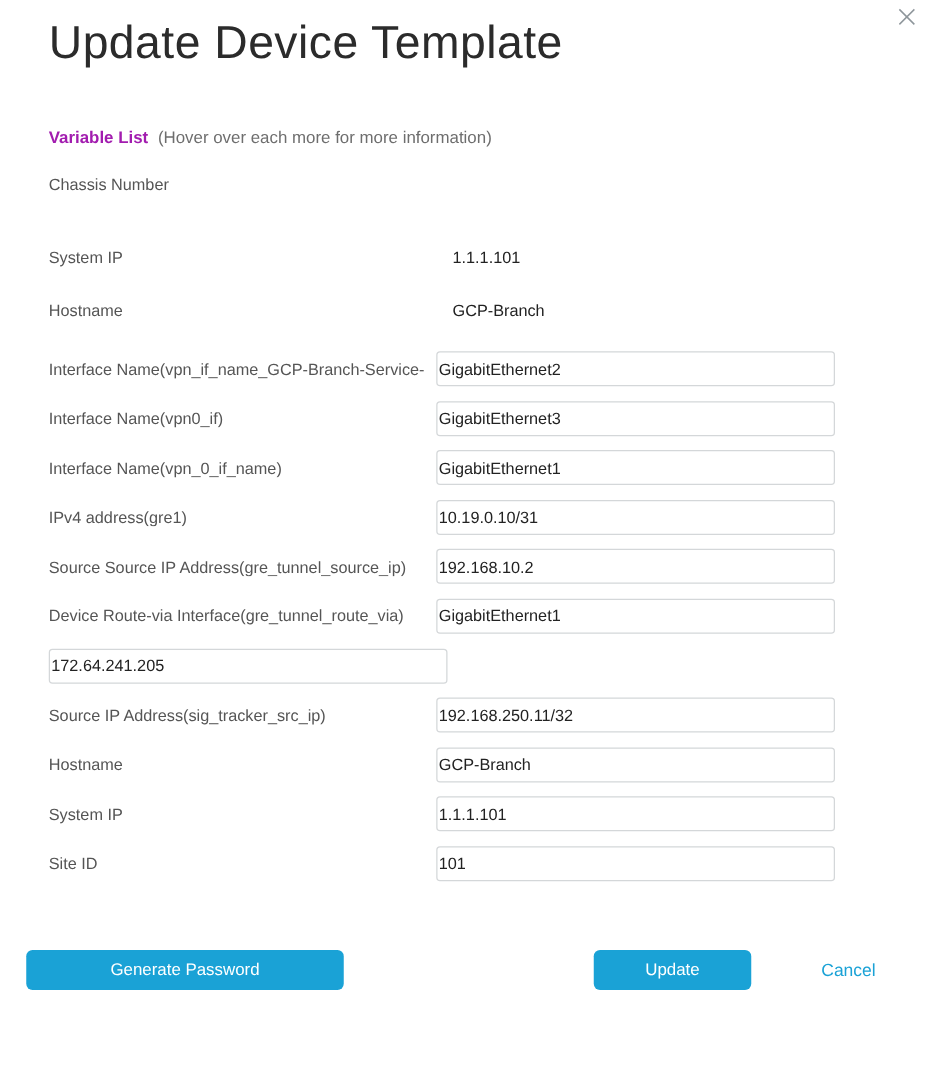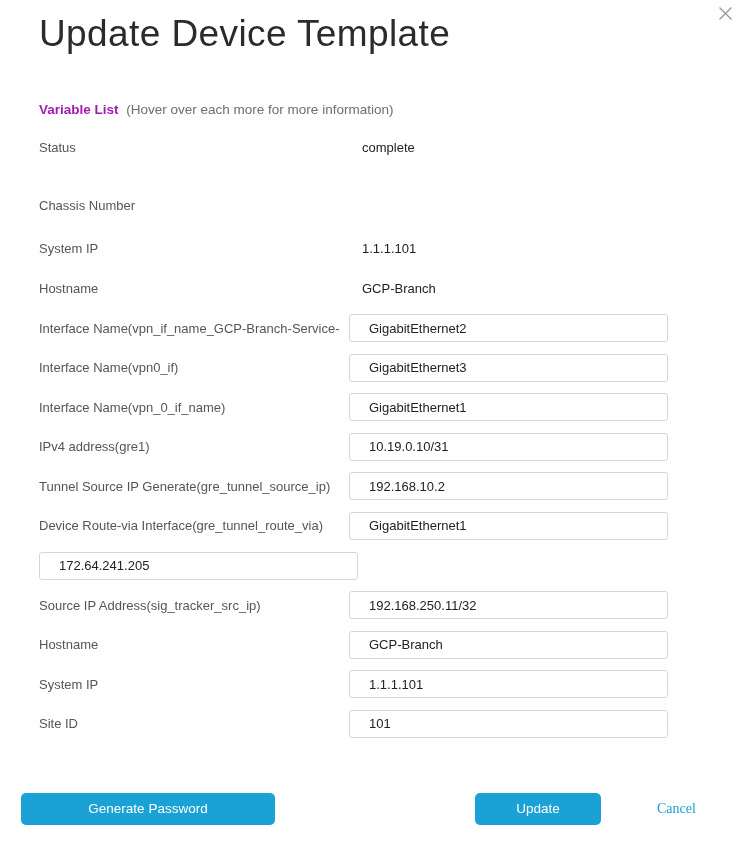--- a/index.html
+++ b/index.html
@@ -104,21 +104,21 @@
     font-size: 13px;
     color: #555;
     white-space: nowrap;
     overflow: hidden;
   }
   .field-input {
     width: 319px;
     height: 28px;
     border: 1px solid #d4d7d9;
     border-radius: 3px;
-    padding: 0 19px;
+    padding: 0 1px;
     font-family: "Liberation Sans", sans-serif;
     font-size: 13px;
     color: #222;
     background: #fff;
     outline: none;
   }
 
   
   .footer {
     display: flex;
@@ -136,21 +136,21 @@
     cursor: pointer;
   }
   .btn-generate { width: 254px; }
   .btn-update  { width: 126px; margin-left: 200px; }
   .link-cancel {
     margin-left: 56px;
     background: none;
     border: none;
     padding: 0;
     color: var(--link);
-    font-family: Liberation Serif, serif;
+    font-family: Liberation Sans, sans-serif;
     font-size: 14px;
     cursor: pointer;
   }
 </style>
 </head>
 <body>
 
 <div class="dialog">
 
   <button class="close-btn" aria-label="Close">
@@ -163,24 +163,20 @@
   </button>
 
   <h1 class="dialog-title">Update Device Template</h1>
 
   <div class="section-header">
     <span class="section-heading">Variable List</span>
     <span class="section-hint">(Hover over each more for more information)</span>
   </div>
 
   <div class="static-rows">
-  <div class="static-row">
-    <span class="row-label">Status</span>
-    <span class="row-value">complete</span>
-  </div>
 
   <div class="static-row">
     <span class="row-label">Chassis Number</span>
     <span class="row-value"></span>
   </div>
 
   <div class="static-row">
     <span class="row-label">System IP</span>
     <span class="row-value">1.1.1.101</span>
   </div>
@@ -206,21 +202,21 @@
     <span class="row-label">Interface Name(vpn_0_if_name)</span>
     <input class="field-input" type="text" value="GigabitEthernet1" style="">
   </div>
 
   <div class="input-row">
     <span class="row-label">IPv4 address(gre1)</span>
     <input class="field-input" type="text" value="10.19.0.10/31" style="">
   </div>
 
   <div class="input-row">
-    <span class="row-label">Tunnel Source IP Generate(gre_tunnel_source_ip)</span>
+    <span class="row-label">Source Source IP Address(gre_tunnel_source_ip)</span>
     <input class="field-input" type="text" value="192.168.10.2" style="">
   </div>
 
   <div class="input-row">
     <span class="row-label">Device Route-via Interface(gre_tunnel_route_via)</span>
     <input class="field-input" type="text" value="GigabitEthernet1" style="">
   </div>
 
   <div class="input-row">
     <input class="field-input" type="text" value="172.64.241.205" style="">

